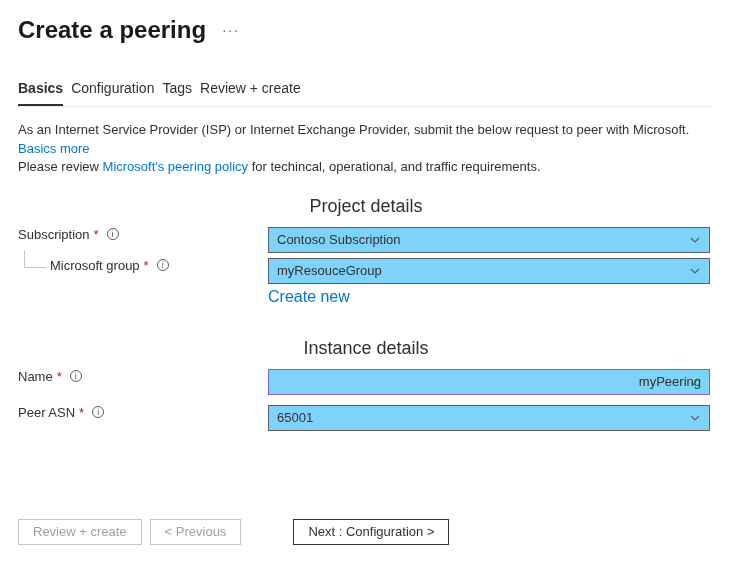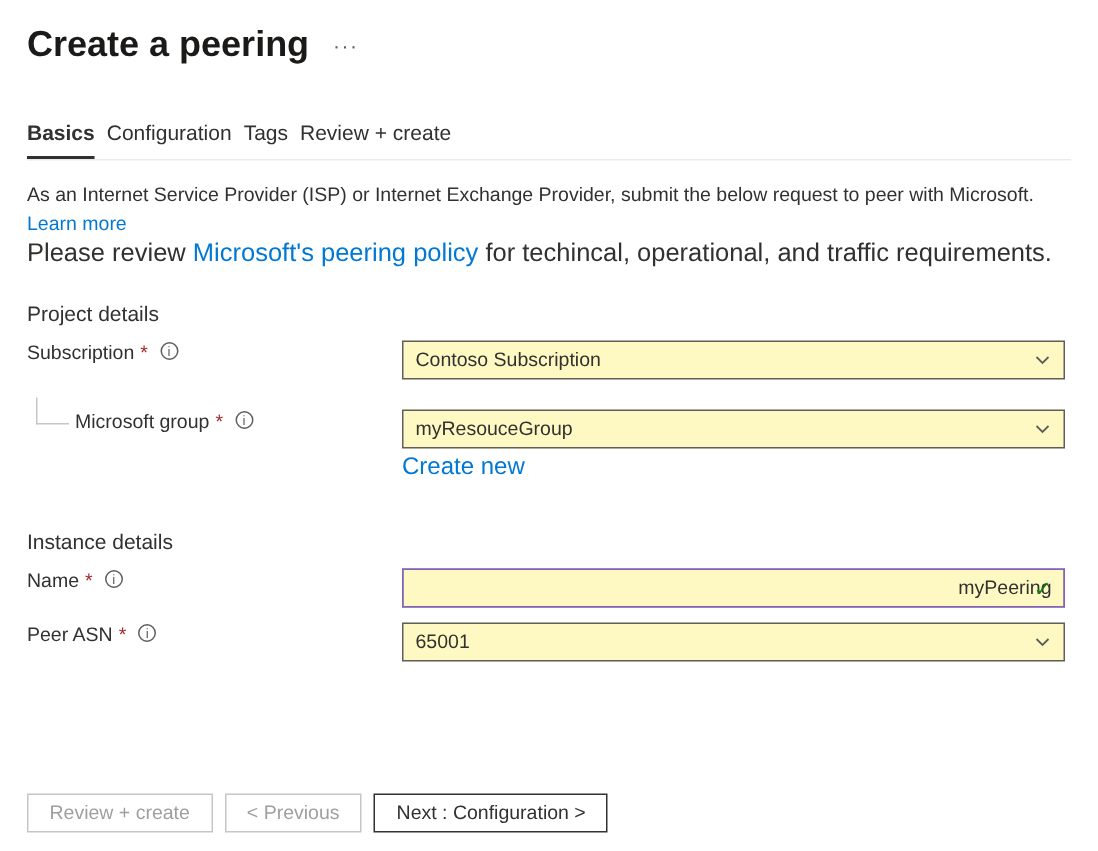--- a/index.html
+++ b/index.html
@@ -15,38 +15,38 @@
   .title-row { display: flex; align-items: center; gap: 16px; margin-bottom: 30px; }
   .page-title { font-size: 24px; font-weight: 600; margin: 0; color: #1b1a19; }
   .more-icon { color: #605e5c; font-size: 14px; letter-spacing: 1px; }
 
   .tabs { display: flex; gap: 8px; border-bottom: 1px solid #edebe9; margin-bottom: 14px; }
   .tab { padding: 6px 0 8px 0; font-size: 14px; color: #323130; cursor: pointer; border-bottom: 2px solid transparent; }
   .tab.active { font-weight: 600; border-bottom-color: #323130; }
 
   .intro { font-size: 13px; color: #323130; line-height: 1.45; margin-bottom: 0; }
   .link { color: #0078d4; text-decoration: none; cursor: pointer; }
-  .note { font-size: 17px; margin-bottom: 22px; }
+  .note { font-size: 13px; margin-bottom: 22px; }
 
-  .section-title { font-size: 14px; color: #323130; margin: 6px 0 10px 0; }
+  .section-title { font-size: 18px; color: #323130; margin: 6px 0 10px 0; text-align: center; }
 
   .field-row { display: flex; align-items: flex-start; margin-bottom: 10px; }
-  .field-row.tight { margin-bottom: 20px; }
+  .field-row.tight { margin-bottom: 5px; }
   .field-label-col { width: 250px; display: flex; align-items: center; gap: 4px; font-size: 13px; color: #323130; position: relative; }
   .field-label-col.indented { padding-left: 32px; }
   .indent-line { position: absolute; left: 6px; top: -8px; width: 22px; height: 18px; border-left: 1px solid #c8c6c4; border-bottom: 1px solid #c8c6c4; }
   .req { color: #a4262c; }
   .info-icon { width: 12px; height: 12px; border: 1px solid #605e5c; border-radius: 50%; display: inline-flex; align-items: center; justify-content: center; font-size: 9px; color: #605e5c; cursor: default; margin-left: 4px; }
   .field-input-col { flex: 1; max-width: 442px; }
 
   .dropdown, .textfield {
     width: 100%;
     height: 26px;
     border: 1px solid #605e5c;
-    background: #fef9c3;
+    background: #7dd3fc;
     display: flex;
     align-items: center;
     padding: 0 8px;
     font-size: 13px;
     color: #323130;
     position: relative;
     cursor: pointer;
   }
   .dropdown .chev { position: absolute; right: 8px; top: 50%; transform: translateY(-50%); }
   .chev svg { width: 12px; height: 12px; display: block; }
@@ -68,40 +68,40 @@
     padding: 0 14px;
     font-size: 13px;
     border: 1px solid #8a8886;
     background: #ffffff;
     color: #323130;
     cursor: pointer;
     display: inline-flex;
     align-items: center;
   }
   .btn.disabled { color: #a19f9d; border-color: #c8c6c4; cursor: default; }
-  .btn.primary { border-color: #323130; }
+  .btn.primary { border-color: #323130; margin-left: 44px; }
 </style>
 </head>
 <body>
 
 <div class="title-row">
   <h1 class="page-title">Create a peering</h1>
   <span class="more-icon">···</span>
 </div>
 
 <div class="tabs">
   <div class="tab active">Basics</div>
   <div class="tab">Configuration</div>
   <div class="tab">Tags</div>
   <div class="tab">Review + create</div>
 </div>
 
 <div class="intro">
   <span>As an Internet Service Provider (ISP) or Internet Exchange Provider, submit the below request to peer with Microsoft.</span><br>
-  <a class="link">Learn more</a>
+  <a class="link">Basics more</a>
 </div>
 
 <div class="note">
   <span>Please review </span><a class="link">Microsoft's peering policy</a><span> for techincal, operational, and traffic requirements.</span>
 </div>
 
 <div class="section-title">Project details</div>
 
 <div class="field-row tight">
   <div class="field-label-col">

